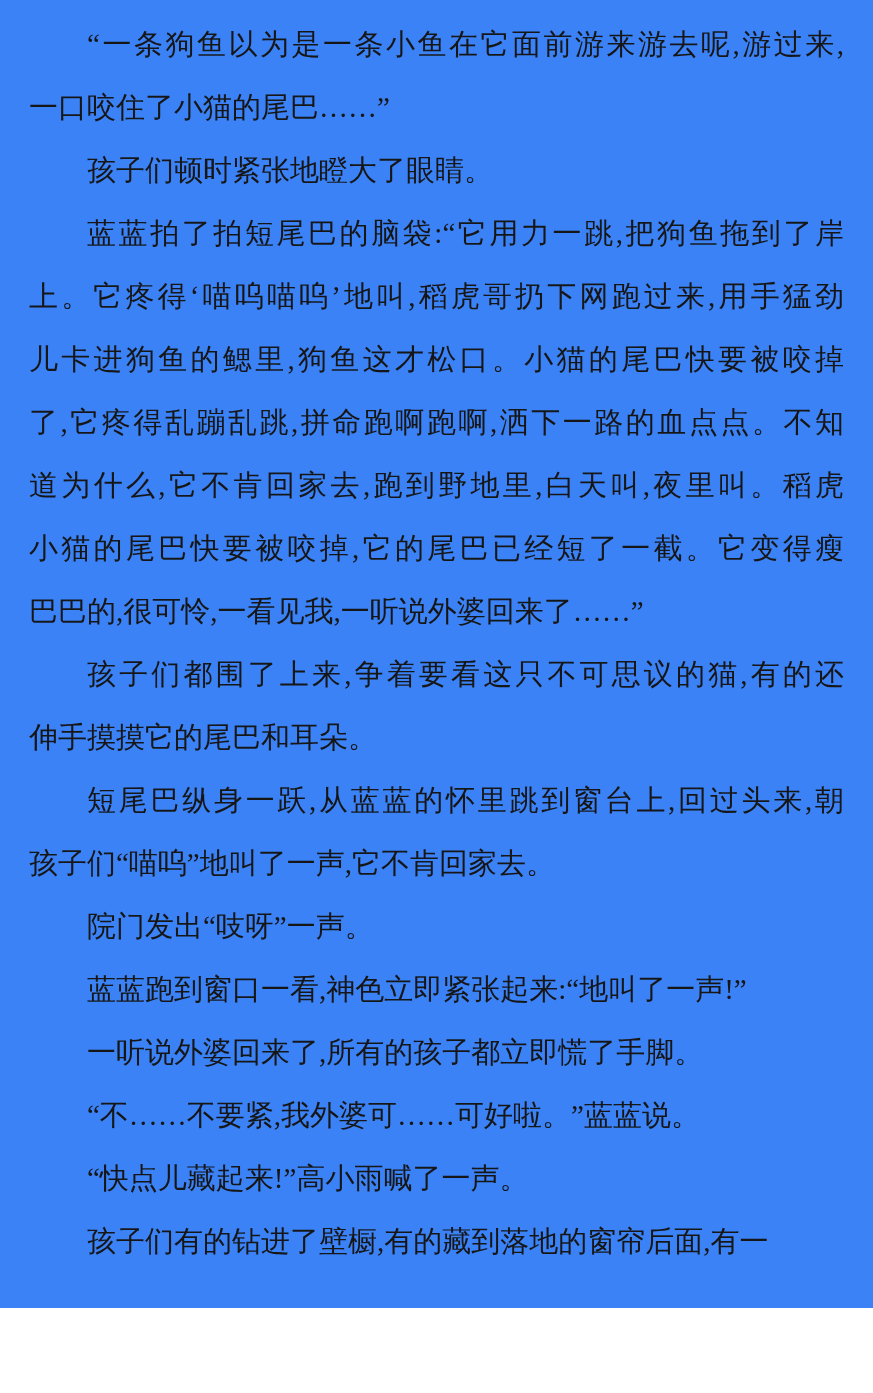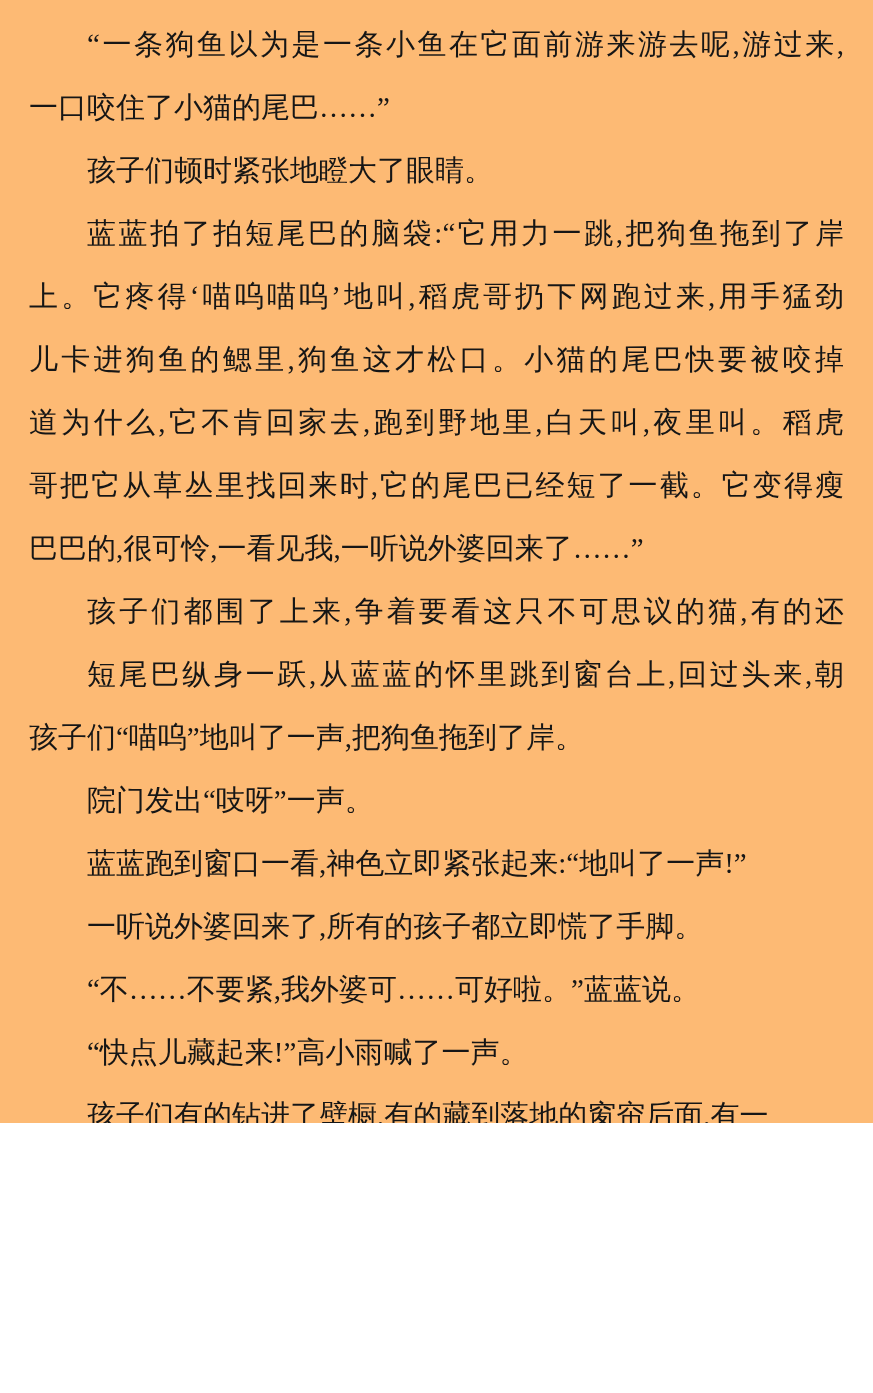--- a/index.html
+++ b/index.html
@@ -3,22 +3,22 @@
 <meta charset="utf-8">
 <style>
   html, body {
     margin: 0;
     padding: 0;
     background: #ffffff;
   }
   .page {
     position: relative;
     width: 873px;
-    height: 1123px;
-    background: #fdba74;
+    height: 1308px;
+    background: #3b82f6;
     overflow: hidden;
     font-family: "Liberation Serif", "DejaVu Serif", serif;
     color: #161616;
   }
   .text-block {
     position: absolute;
     top: 13px;
     left: 29px;
     width: 815px;
   }
@@ -67,26 +67,28 @@
 <body>
 
 <div class="page">
   <div class="text-block">
       <div class="line first fill">“一条狗鱼以为是一条小鱼在它面前游来游去呢,游过来,</div>
       <div class="line">一口咬住了小猫的尾巴……”</div>
       <div class="line first">孩子们顿时紧张地瞪大了眼睛。</div>
       <div class="line first fill">蓝蓝拍了拍短尾巴的脑袋:“它用力一跳,把狗鱼拖到了岸</div>
       <div class="line fill">上。它疼得‘喵呜喵呜’地叫,稻虎哥扔下网跑过来,用手猛劲</div>
       <div class="line fill">儿卡进狗鱼的鳃里,狗鱼这才松口。小猫的尾巴快要被咬掉</div>
+      <div class="line fill">了,它疼得乱蹦乱跳,拼命跑啊跑啊,洒下一路的血点点。不知</div>
       <div class="line fill">道为什么,它不肯回家去,跑到野地里,白天叫,夜里叫。稻虎</div>
-      <div class="line fill">哥把它从草丛里找回来时,它的尾巴已经短了一截。它变得瘦</div>
+      <div class="line fill">小猫的尾巴快要被咬掉,它的尾巴已经短了一截。它变得瘦</div>
       <div class="line">巴巴的,很可怜,一看见我,一听说外婆回来了……”</div>
       <div class="line first fill">孩子们都围了上来,争着要看这只不可思议的猫,有的还</div>
+      <div class="line">伸手摸摸它的尾巴和耳朵。</div>
       <div class="line first fill">短尾巴纵身一跃,从蓝蓝的怀里跳到窗台上,回过头来,朝</div>
-      <div class="line">孩子们“喵呜”地叫了一声,把狗鱼拖到了岸。</div>
+      <div class="line">孩子们“喵呜”地叫了一声,它不肯回家去。</div>
       <div class="line first">院门发出“吱呀”一声。</div>
       <div class="line first">蓝蓝跑到窗口一看,神色立即紧张起来:“地叫了一声!”</div>
       <div class="line first">一听说外婆回来了,所有的孩子都立即慌了手脚。</div>
       <div class="line first">“不……不要紧,我外婆可……可好啦。”蓝蓝说。</div>
       <div class="line first">“快点儿藏起来!”高小雨喊了一声。</div>
       <div class="line first">孩子们有的钻进了壁橱,有的藏到落地的窗帘后面,有一</div>
     </div>
   <div class="footer">
     <span class="pageno">62</span>
     <span class="sep">|</span>

